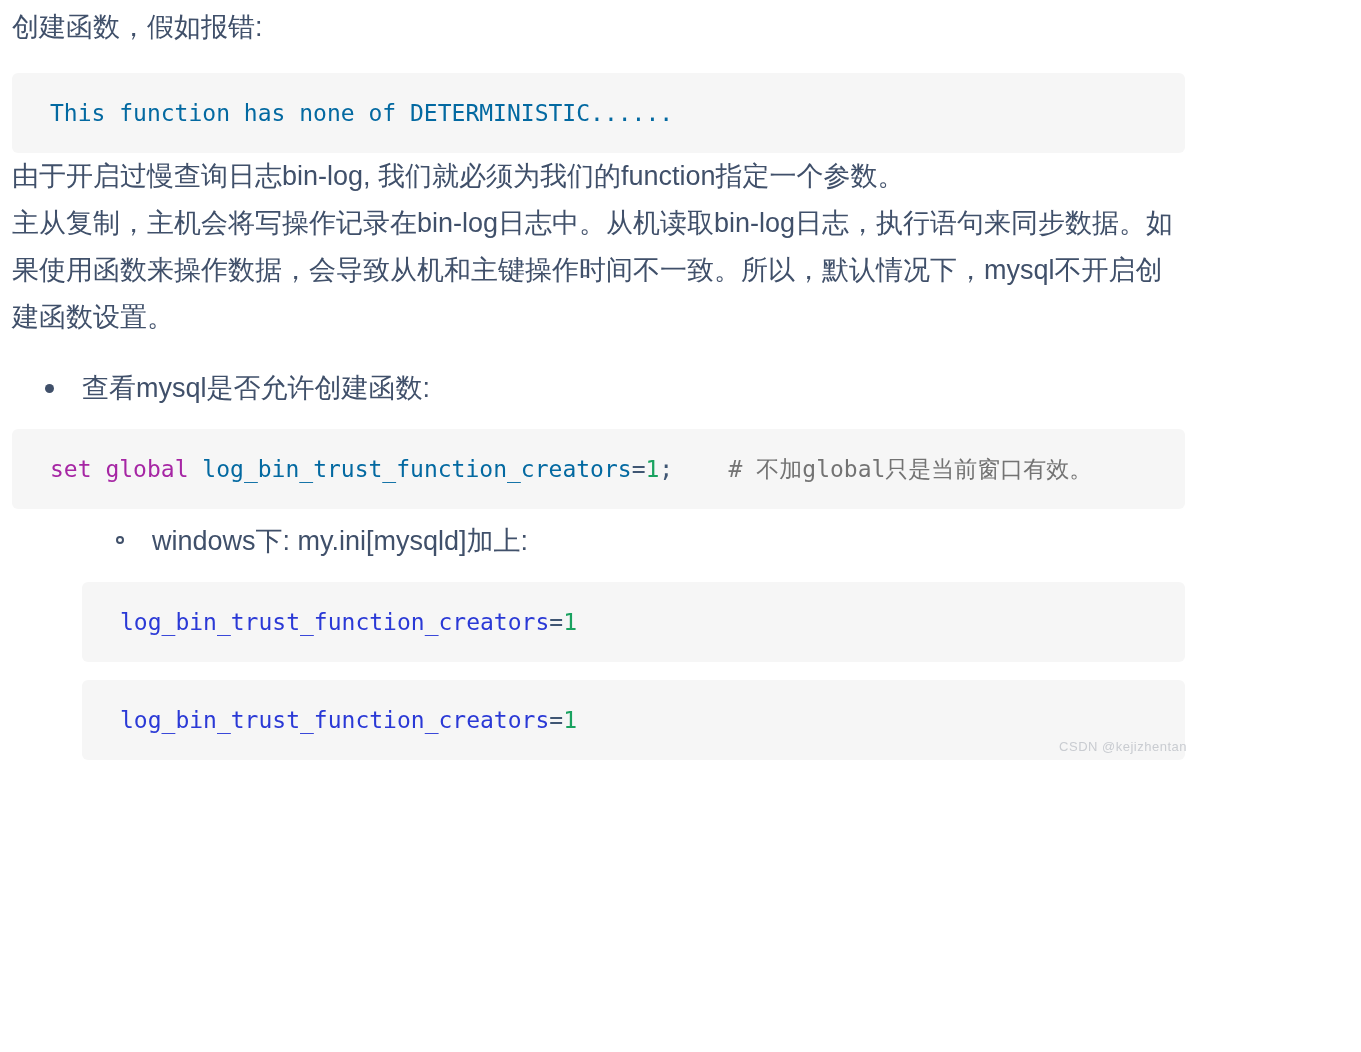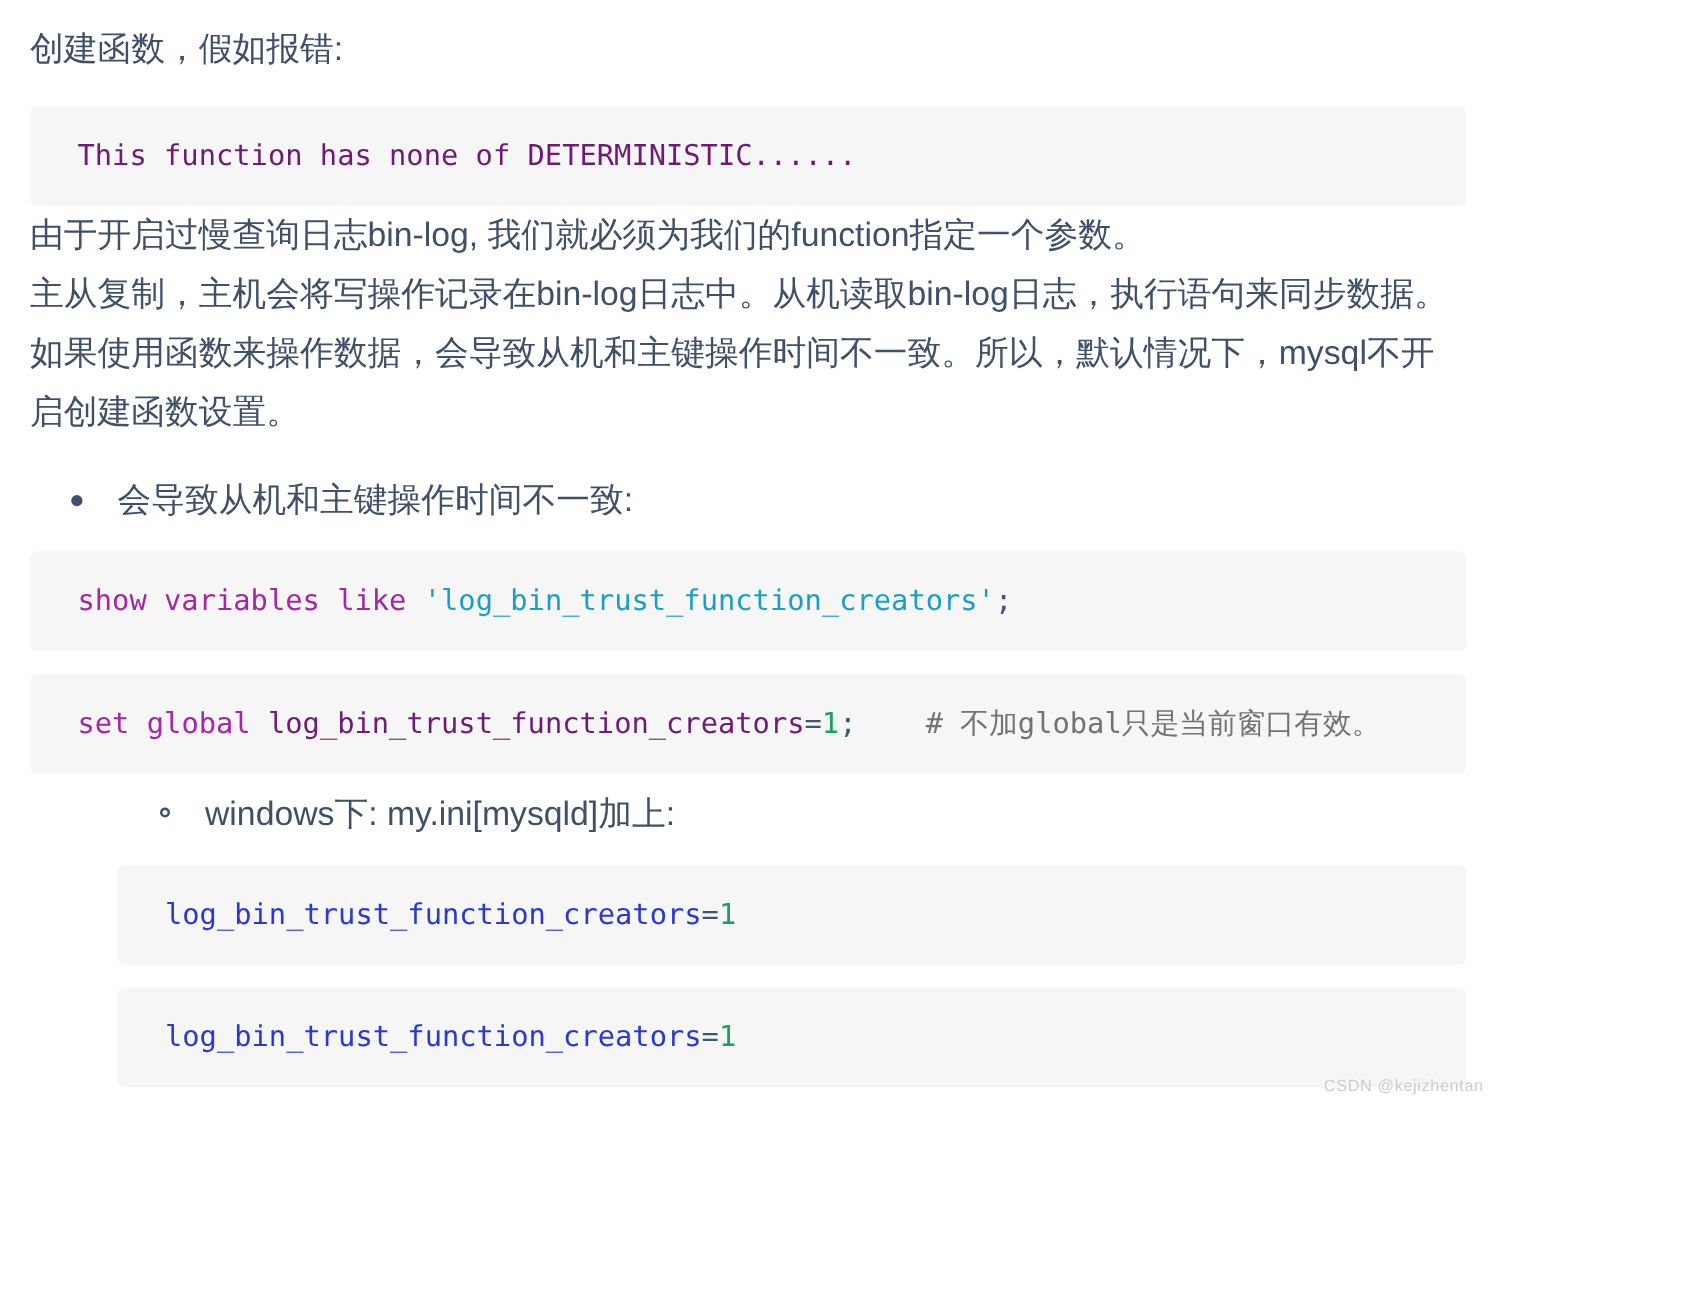--- a/index.html
+++ b/index.html
@@ -10,21 +10,21 @@
   body {
     width: 1361px;
     height: 1052px;
     font-family: "Liberation Sans", "DejaVu Sans", sans-serif;
     color: #40506a;
     position: relative;
     overflow: hidden;
   }
   .page {
     width: 1201px;
-    padding: 16px;
+    padding: 4px;
     box-sizing: border-box;
     position: relative;
   }
   p.para {
     margin: 0;
     padding: 0 12px 0 8px;
     font-size: 27px;
     line-height: 47px;
     color: #40506a;
     letter-spacing: 0px;
@@ -90,21 +90,21 @@
     height: 8px;
     border-radius: 50%;
     border: 2px solid #40506a;
     background: transparent;
     box-sizing: border-box;
   }
   .indent-code { padding-left: 78px; padding-right: 12px; }
 
   .tok-kw  { color: #a626a4; }
   .tok-str { color: #1b9fc9; }
-  .tok-plain { color: #701a75; }
+  .tok-plain { color: #0369a1; }
   .tok-punct { color: #3f5673; }
   .tok-num { color: #1aa260; }
   .tok-com { color: #737373; }
   .tok-var { color: #2a39d6; }
   .tok-op  { color: #3f5673; }
 
   .watermark {
     position: absolute;
     right: 14px;
     bottom: 10px;
@@ -125,27 +125,24 @@
     <pre class="code"><span class="tok-plain">This function has none of DETERMINISTIC......</span></pre>
   </div>
 
   <p class="para p-1">由于开启过慢查询日志bin-log, 我们就必须为我们的function指定一个参数。</p>
 
   <p class="para p-2">主从复制，主机会将写操作记录在bin-log日志中。从机读取bin-log日志，执行语句来同步数据。如果使用函数来操作数据，会导致从机和主键操作时间不一致。所以，默认情况下，mysql不开启创建函数设置。</p>
 
   <ul class="list">
 
     <li class="bullet">
-      <span>会导致从机和主键操作时间不一致:</span>
+      <span>查看mysql是否允许创建函数:</span>
     </li>
   </ul>
 
-  <div class="code-block-outer code-gap-top-sm">
-    <pre class="code"><span class="tok-kw">show</span> <span class="tok-kw">variables</span> <span class="tok-kw">like</span> <span class="tok-str">'log_bin_trust_function_creators'</span><span class="tok-punct">;</span></pre>
-  </div>
 
 
   <div class="code-block-outer code-gap-top-sm">
     <pre class="code"><span class="tok-kw">set</span> <span class="tok-kw">global</span> <span class="tok-plain">log_bin_trust_function_creators</span><span class="tok-op">=</span><span class="tok-num">1</span><span class="tok-punct">;</span><span class="tok-plain">    </span><span class="tok-com"># 不加global只是当前窗口有效。</span></pre>
   </div>
 
   <ul class="list">
     <li class="sub-bullet">
       <span>windows下: my.ini[mysqld]加上:</span>
     </li>

